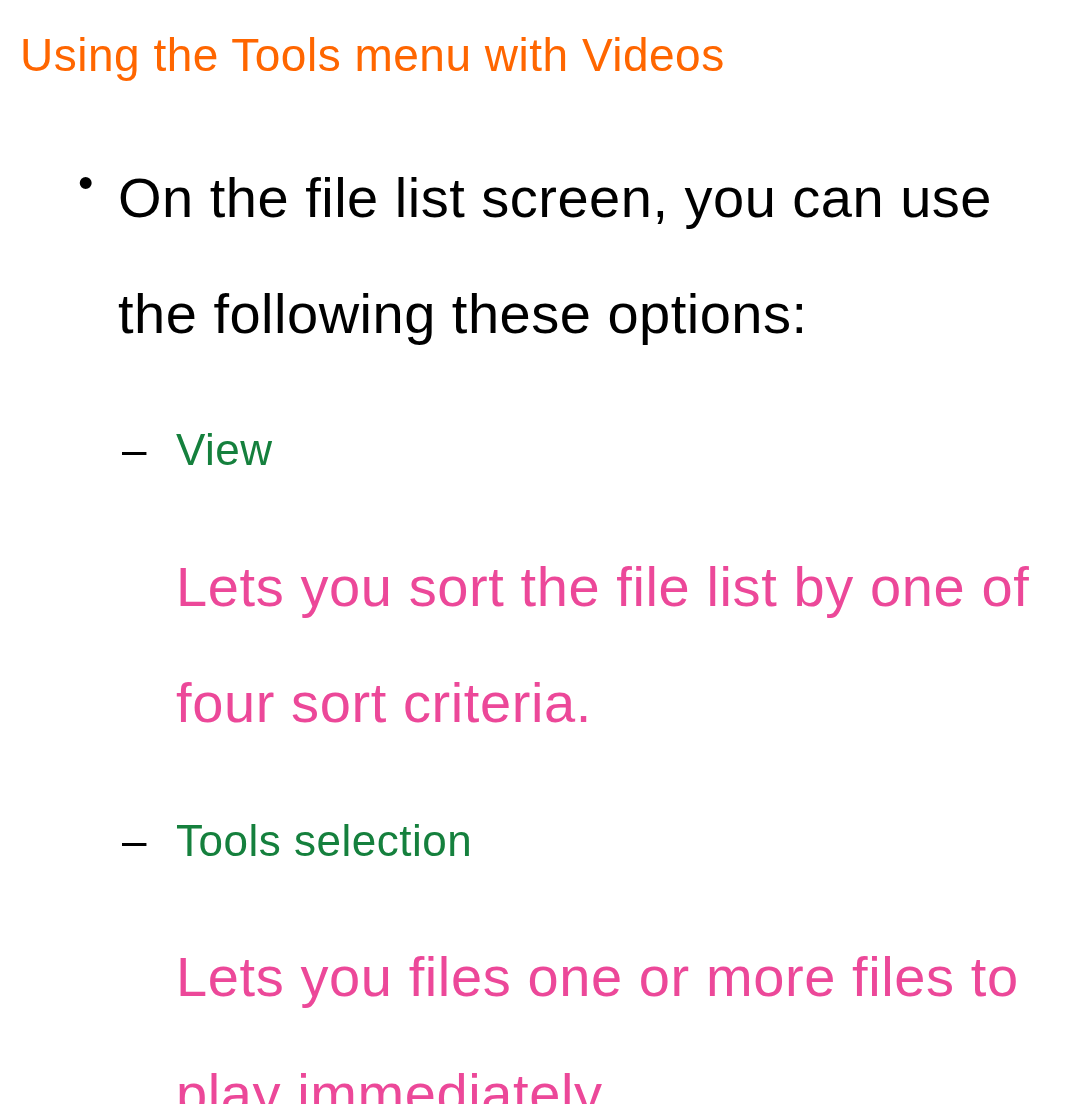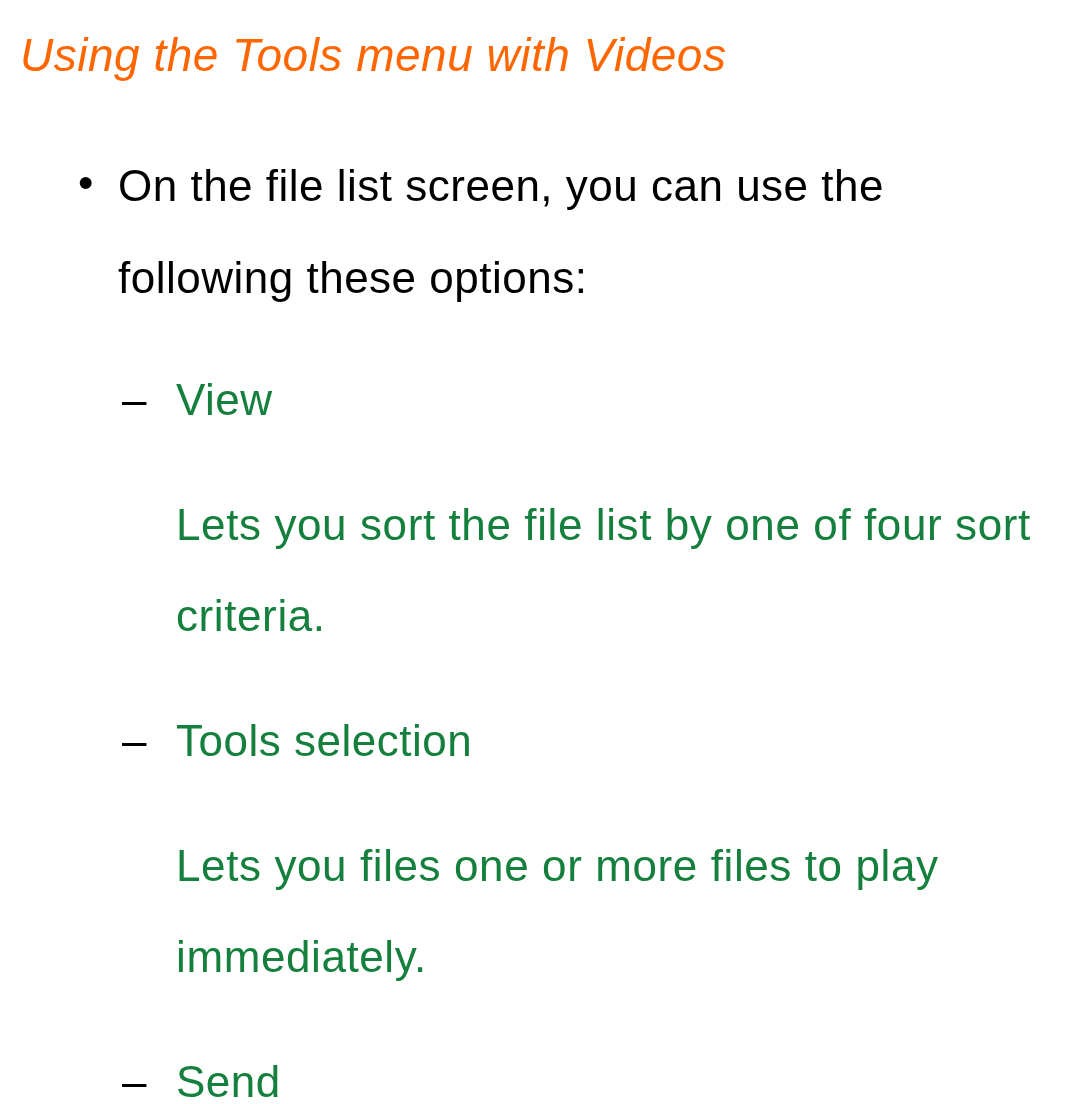--- a/index.html
+++ b/index.html
@@ -15,41 +15,40 @@
       color: #000000;
       padding: 28px 20px 0 20px;
       overflow: hidden;
     }
     .heading {
       color: #ff6600;
       font-size: 46px;
       font-weight: 400;
       margin-bottom: 58px;
       letter-spacing: 0.5px;
-      font-style: italic;
     }
     .outer-list {
       list-style: none;
       padding-left: 98px;
     }
     .outer-item {
       position: relative;
       font-size: 44px;
       line-height: 1.95;
     }
     .outer-item::before {
       content: "•";
       position: absolute;
       left: -40px;
       top: 0;
       font-size: 44px;
       line-height: 1.95;
     }
     .intro-text {
-      font-size: 44px;
+      font-size: 56px;
       line-height: 2.08;
       letter-spacing: 0.5px;
     }
     .inner-list {
       list-style: none;
       margin-top: 34px;
       padding-left: 58px;
     }
     .inner-item {
       position: relative;
@@ -65,23 +64,23 @@
     }
     .term {
       color: #15803d;
       font-size: 44px;
       font-weight: 400;
       display: block;
       margin-bottom: 36px;
       letter-spacing: 0.5px;
     }
     .desc {
-      font-size: 44px;
+      font-size: 56px;
       line-height: 2.08;
-      color: #15803d;
+      color: #ec4899;
       letter-spacing: 0.6px;
     }
   </style>
 </head>
 <body>
 
 <h1 class="heading">Using the Tools menu with Videos</h1>
 
 <ul class="outer-list">
   <li class="outer-item">

